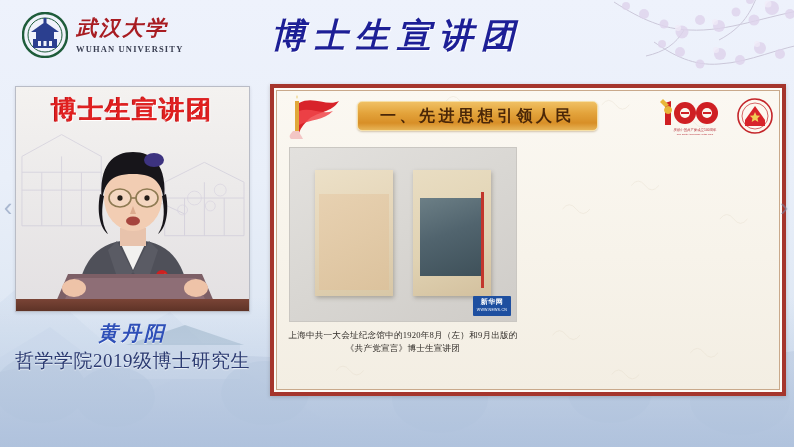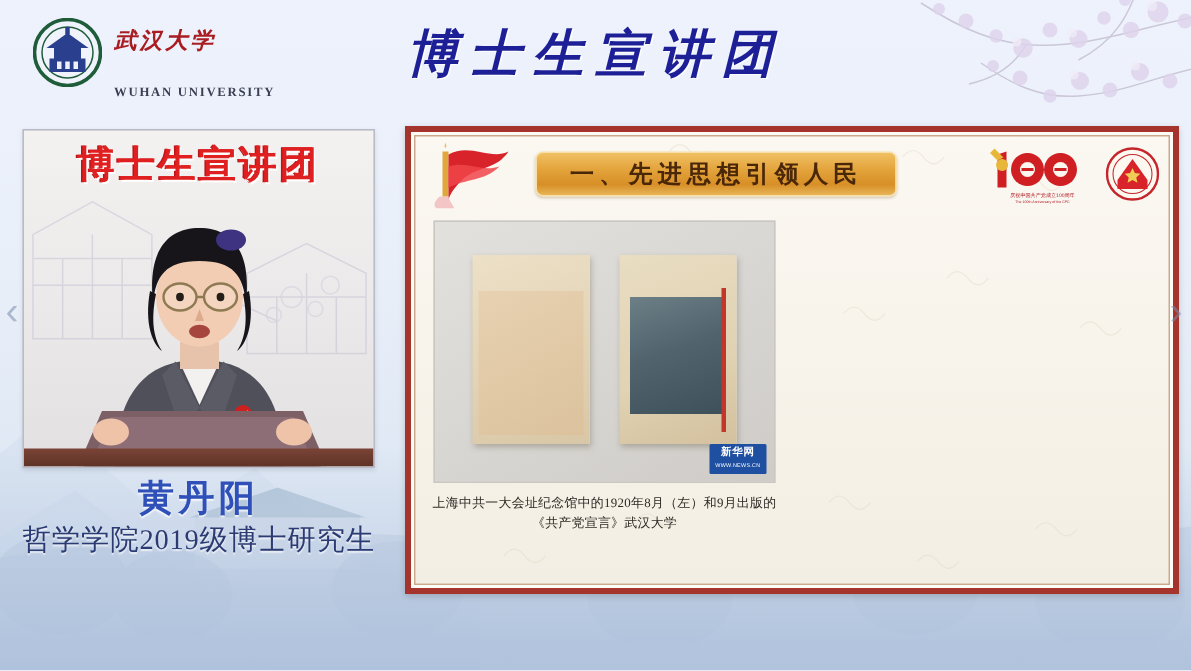--- a/index.html
+++ b/index.html
@@ -51,28 +51,28 @@
   .whu-logo {
     position: absolute; left: 22px; top: 12px;
     width: 46px; height: 46px;
   }
   .whu-wordmark {
     position: absolute; left: 76px; top: 16px;
     width: 116px; height: 42px;
   }
   .whu-cn {
     font-family: "Liberation Serif", serif;
-    font-size: 15px; font-weight: 700; font-style: italic;
+    font-size: 21px; font-weight: 700; font-style: italic;
     color: #a81c22; letter-spacing: 2px; line-height: 24px;
     white-space: nowrap;
   }
   .whu-en {
     font-family: "Liberation Serif", serif;
     font-size: 8.5px; font-weight: 700; color: #3a3f52;
-    letter-spacing: 1.15px; margin-top: 16px; white-space: nowrap;
+    letter-spacing: 1.15px; margin-top: 4px; white-space: nowrap;
   }
   .main-title {
     position: absolute; left: 0; right: 0; top: 13px;
     text-align: center;
     font-family: "Liberation Serif", "DejaVu Serif", serif;
     font-size: 34px; font-weight: 700; font-style: italic;
     color: #1d1f96;
     letter-spacing: 8px;
     text-shadow: 1px 1px 0 rgba(255,255,255,.85);
     white-space: nowrap;
@@ -109,23 +109,24 @@
     background: linear-gradient(180deg,#7a4436,#5e3327);
     z-index: 3;
   }
 
   .speaker-block {
     position: absolute; left: 0; width: 265px; top: 318px;
     text-align: center; z-index: 5;
   }
   .speaker-name {
     font-family: "Liberation Serif", serif;
-    font-size: 24px; font-weight: 700;
+    font-size: 20px; font-weight: 700;
     color: #2f50b8; letter-spacing: 3px; line-height: 30px;
     text-shadow: 0 1px 1px rgba(255,255,255,.8);
+    font-style: italic;
   }
   .speaker-line {
     font-family: "Liberation Serif", serif;
     font-size: 19px; font-weight: 400;
     color: #2c3b72; line-height: 26px; letter-spacing: .5px;
     text-shadow: 0 1px 1px rgba(255,255,255,.7);
   }
 
   
   .slide {
@@ -499,21 +500,21 @@
             <div class="book-right-img"></div>
             <div class="book-right-strip"></div>
           </div>
 
           <div class="xinhua-badge">
             <span>新华网</span>
             <span class="xinhua-sub">WWW.NEWS.CN</span>
           </div>
         </div>
 
-        <div class="caption">上海中共一大会址纪念馆中的1920年8月（左）和9月出版的《共产党宣言》武汉大学</div>
+        <div class="caption">上海中共一大会址纪念馆中的1920年8月（左）和9月出版的《共产党宣言》博士生宣讲团</div>
 
 
       </div>
     </div>
   </div>
 
   <div class="chev chev-left">‹</div>
   <div class="chev chev-right">›</div>
 
 </div>

